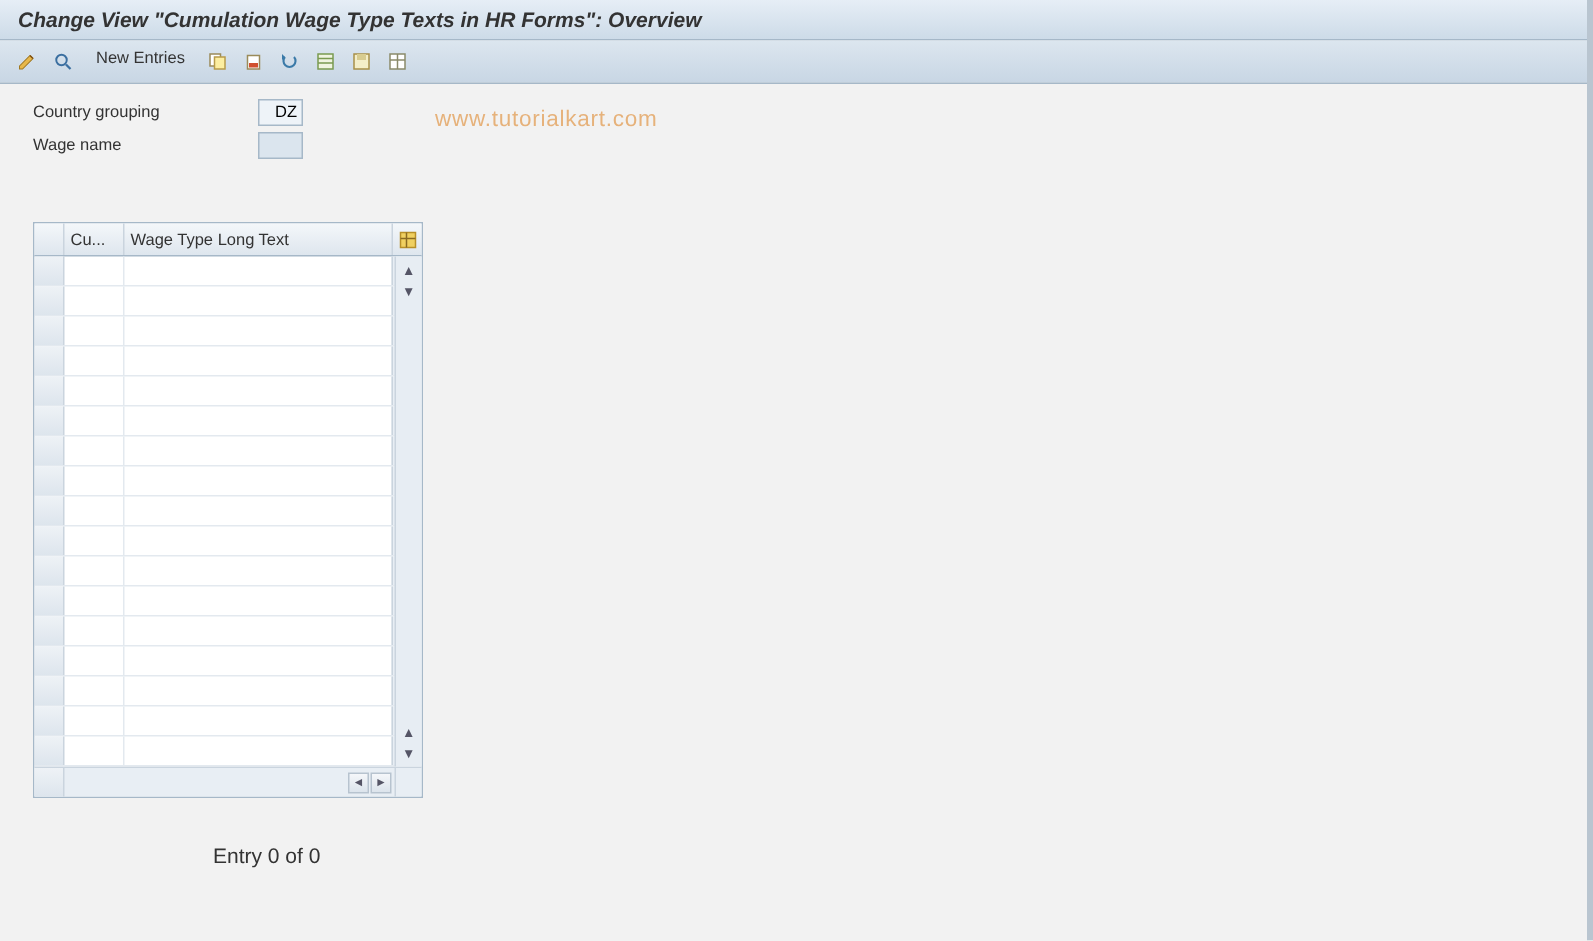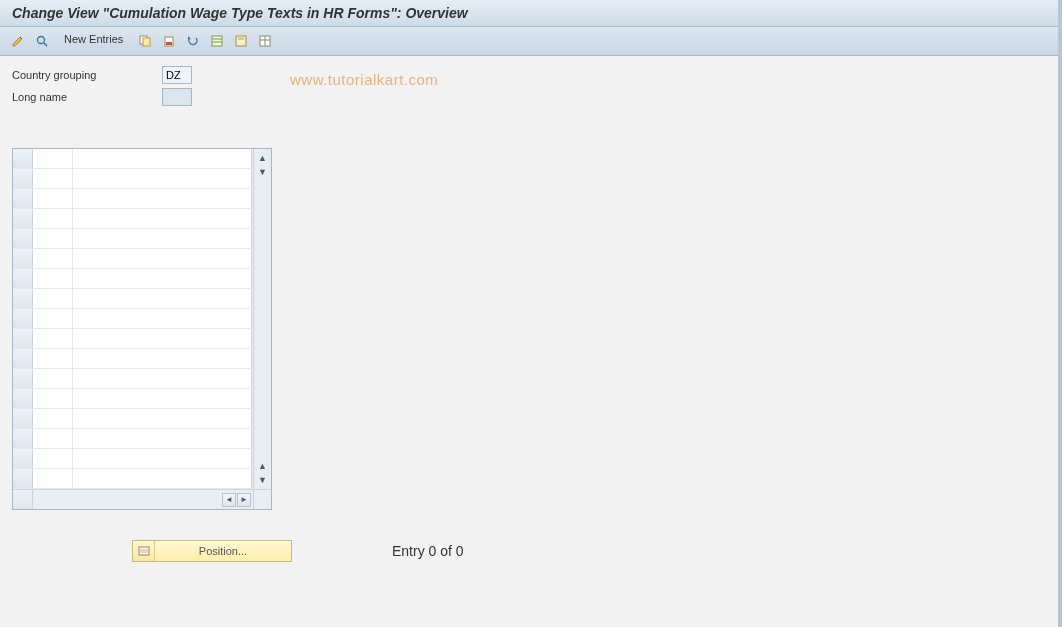--- a/index.html
+++ b/index.html
@@ -51,31 +51,31 @@
       left: 290px;
       top: 4px;
       font-size: 15px;
       color: #e0903c;
       opacity: 0.65;
       letter-spacing: 0.5px;
       pointer-events: none;
       font-family: Verdana, sans-serif;
       margin-top: 40px;
     }
-    .content { padding: 8px 12px; }
+    .content { padding: 8px 22px; }
     .field-row { display: flex; align-items: center; height: 22px; }
     .field-label { width: 150px; font-size: 11px; }
     .field-input {
       width: 30px;
       height: 18px;
       border: 1px solid #a6b8c8;
       background: #eef3f8;
       font-size: 11px;
       padding: 1px 3px;
-      text-align: left;
+      text-align: right;
     }
     .field-input.empty { background: #dbe5ee; }
     .grid-wrap {
       margin-top: 40px;
       width: 260px;
       border: 1px solid #a6b8c8;
       background: #fff;
     }
     .grid-header {
       display: flex;
@@ -276,25 +276,37 @@
   </span>
   <span class="watermark">www.tutorialkart.com</span>
 </div>
 
 <div class="content">
   <div class="field-row">
     <span class="field-label">Country grouping</span>
     <input class="field-input" readonly="" value="DZ" style="">
   </div>
   <div class="field-row">
-    <span class="field-label">Long name</span>
+    <span class="field-label">Wage name</span>
     <input class="field-input empty" value="" style="">
   </div>
 
   <div class="grid-wrap">
+    <div class="grid-header">
+      <div class="gh-sel"></div>
+      <div class="gh-col1">Cu...</div>
+      <div class="gh-col2">Wage Type Long Text</div>
+      <div class="gh-conf">
+        <svg width="12" height="12" viewBox="0 0 12 12">
+            <rect x="1" y="1" width="10" height="10" fill="#f0d060" stroke="#b89028"></rect>
+            <line x1="1" y1="5" x2="11" y2="5" stroke="#8a6a20"></line>
+            <line x1="5" y1="1" x2="5" y2="11" stroke="#8a6a20"></line>
+          </svg>
+      </div>
+    </div>
     <div class="grid-body">
       <div class="grid-rows" id="grid-rows">
           <div class="grid-row">
             <div class="gr-sel"></div>
             <div class="gr-col1"></div>
             <div class="gr-col2"></div>
             <div class="gr-scroll"></div>
           </div>
           <div class="grid-row">
             <div class="gr-sel"></div>
@@ -405,27 +417,17 @@
       <div class="gf-sel"></div>
       <div class="gf-track">
         <div class="hscroll-btn">◄</div>
         <div class="hscroll-btn">►</div>
       </div>
       <div class="gf-right"></div>
     </div>
   </div>
 
   <div class="bottom-row">
-    <div class="position-btn">
-      <span class="pb-icon">
-        <svg width="12" height="12" viewBox="0 0 12 12">
-            <rect x="1" y="2" width="10" height="8" fill="#fff" stroke="#9a8250"></rect>
-            <line x1="1" y1="5" x2="11" y2="5" stroke="#c8b070"></line>
-            <line x1="1" y1="7" x2="11" y2="7" stroke="#c8b070"></line>
-          </svg>
-      </span>
-      <span class="pb-label">Position...</span>
-    </div>
     <span class="entry-text">Entry 0 of 0</span>
   </div>
 </div>
 
 <div class="right-border"></div>
 
 </body></html>

